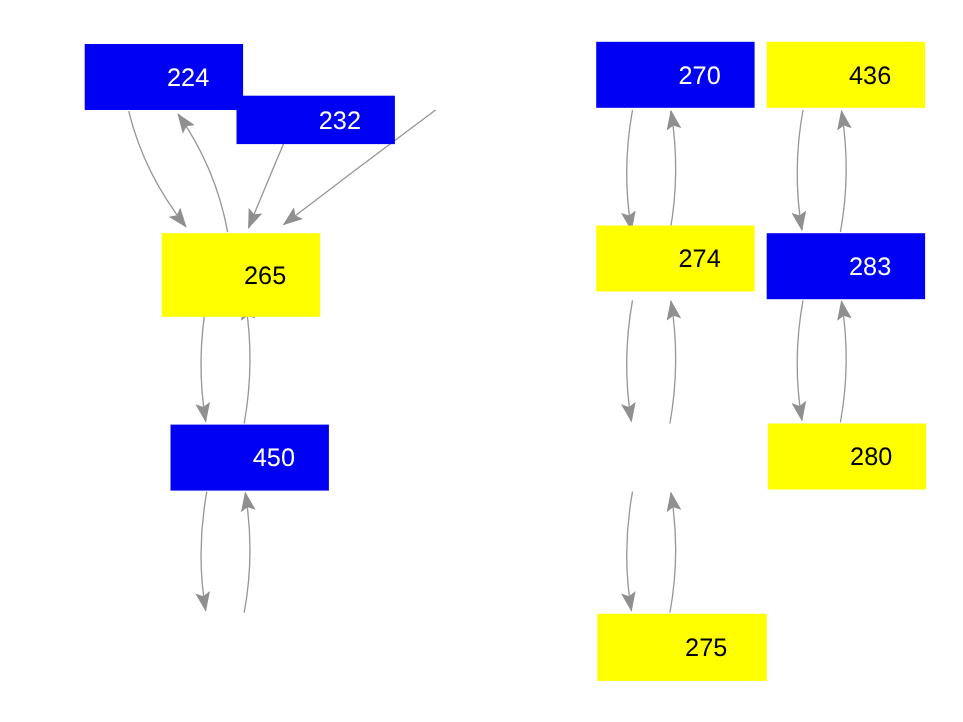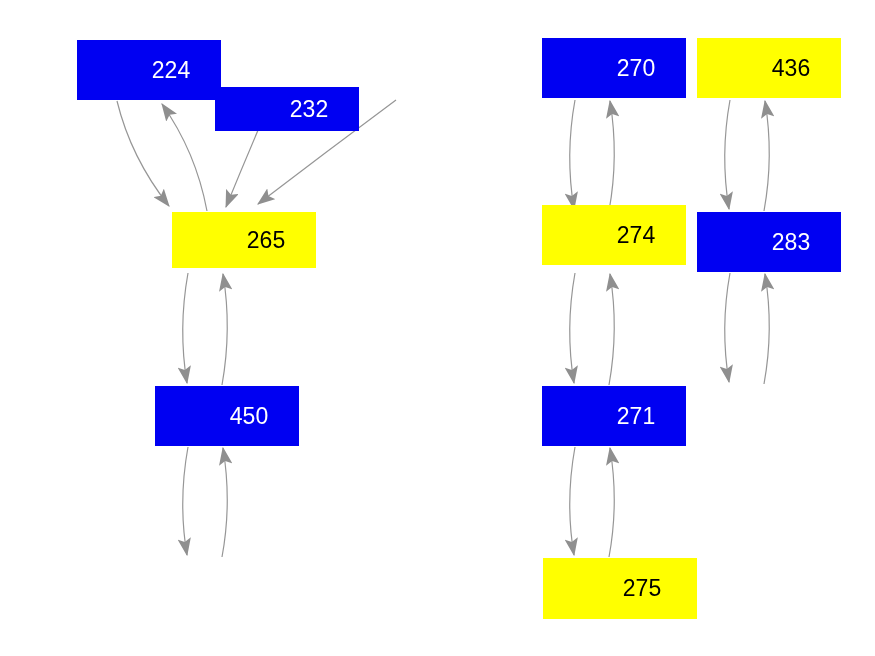--- a/index.html
+++ b/index.html
@@ -75,19 +75,19 @@
         <path d="M 730,100 Q 720,155 729,209" class="edge" marker-end="url(#arrow)"></path>
         <path d="M 764,211 Q 774,156 765,101" class="edge" marker-end="url(#arrow)"></path>
         <path d="M 730,273 Q 720,328 729,382" class="edge" marker-end="url(#arrow)"></path>
         <path d="M 764,384 Q 774,329 765,274" class="edge" marker-end="url(#arrow)"></path>
       </g>
   </svg>
 <div class="node blue" style="left: 77px; top: 40px; width: 100px; height: 60px;">224</div>
     <div class="node blue" style="left: 215px; top: 39px; width: 100px; height: 44px; margin-top: 48px;">232</div>
     <div class="node blue" style="left: 542px; top: 38px; width: 100px; height: 60px;">270</div>
     <div class="node yellow" style="left: 697px; top: 38px; width: 100px; height: 60px;">436</div>
-    <div class="node yellow" style="left: 172px; top: 212px; width: 100px; height: 56px;">265</div>
+    <div class="node yellow" style="left: 147px; top: 212px; width: 100px; height: 76px;">265</div>
     <div class="node yellow" style="left: 542px; top: 205px; width: 100px; height: 60px;">274</div>
     <div class="node blue" style="left: 697px; top: 212px; width: 100px; height: 60px;">283</div>
     <div class="node blue" style="left: 155px; top: 386px; width: 100px; height: 60px;">450</div>
-    <div class="node blue" style="left: 542px; top: 386px; width: 100px; height: 60px;">271</div>
+    <div class="node yellow" style="left: 698px; top: 385px; width: 100px; height: 60px;">280</div>
     <div class="node yellow" style="left: 543px; top: 558px; width: 110px; height: 61px;">275</div>
   </div>
 
 </body></html>

